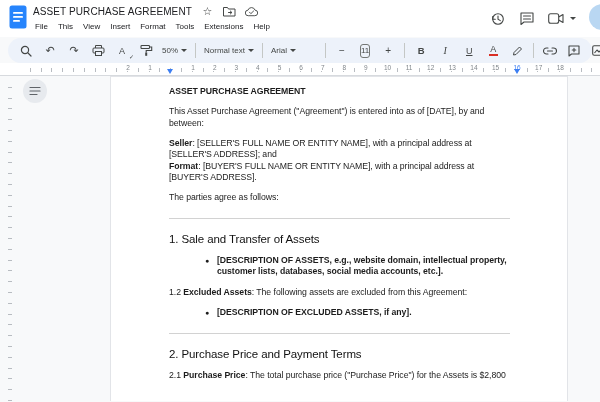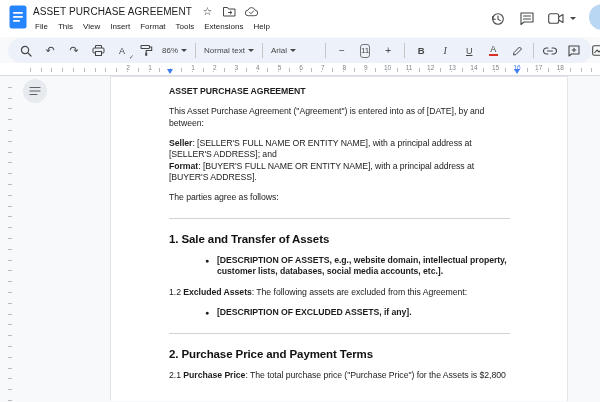--- a/index.html
+++ b/index.html
@@ -51,21 +51,21 @@
 
   
   .outline-btn { position:absolute; left:23px; top:79px; width:24px; height:24px; border-radius:50%; background:#e7eaee; display:flex; align-items:center; justify-content:center; z-index:3; }
 
   
   .page { position:absolute; left:110px; top:76px; width:458px; height:400px; background:#ffffff; border:1px solid #e2e4e8; z-index:2; padding:8px 57px 0 58px; }
   .doc-content { color:#1c1c1c; font-size:8.7px; line-height:11.5px; letter-spacing:-0.05px; }
   .doc-content b { font-weight:bold; }
   .doc-title { font-weight:bold; margin:1px 0 0 0; }
   .doc-p { margin:8.5px 0; }
-  .doc-h2 { font-size:11.5px; line-height:13px; font-weight:bold; color:#111; margin:14px 0 9px 0; letter-spacing:-0.1px; }
+  .doc-h2 { font-size:11.5px; line-height:13px; font-weight:normal; color:#111; margin:14px 0 9px 0; letter-spacing:-0.1px; }
   .doc-hr { border:none; border-top:1px solid #d2d2d2; margin:14px 0; }
   .doc-bullet { margin:9px 0; display:flex; }
   .bullet-dot { flex:0 0 auto; width:12px; margin-left:36px; font-size:7px; line-height:11.5px; }
   .bullet-text { flex:1;font-weight:bold; }
   svg { display:block; }
 </style>
 </head>
 <body>
 
 <div class="screen">
@@ -152,21 +152,21 @@
         <span class="chk">✓</span>
     </span>
     <span class="tb-ic">
       <svg width="13" height="13" viewBox="0 0 13 13" fill="none" stroke="#444746" stroke-width="1.1">
         <rect x="1" y="1.5" width="8.5" height="3" rx="0.8"></rect>
         <path d="M9.5 3 h2.2 v3.5 h-5.5 v2"></path>
         <rect x="5.2" y="8.5" width="2" height="3.3" fill="#444746" stroke="none"></rect>
       </svg>
     </span>
     <span class="tb-drop">
-      <span class="tb-label">86%</span>
+      <span class="tb-label">50%</span>
         <span class="caret"></span>
     </span>
     <span class="tb-sep"></span>
     <span class="tb-drop">
       <span class="tb-label">Normal text</span>
         <span class="caret"></span>
     </span>
     <span class="tb-sep"></span>
     <span class="tb-drop" style="width:46px; ">
       <span class="tb-label">Arial</span>

